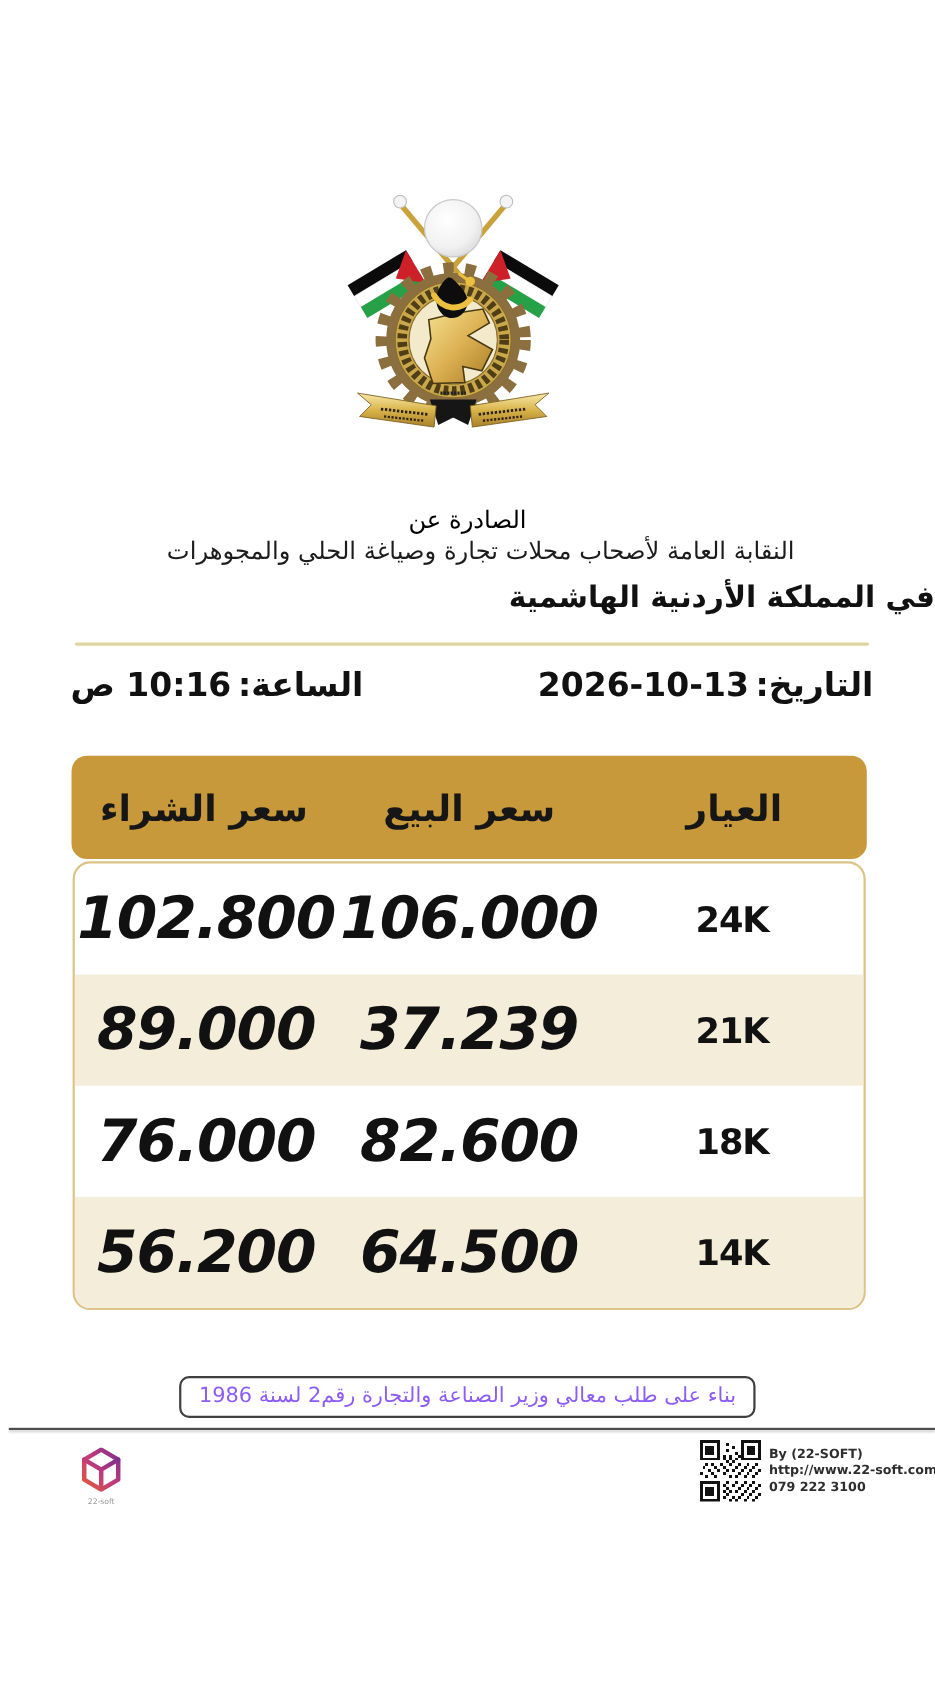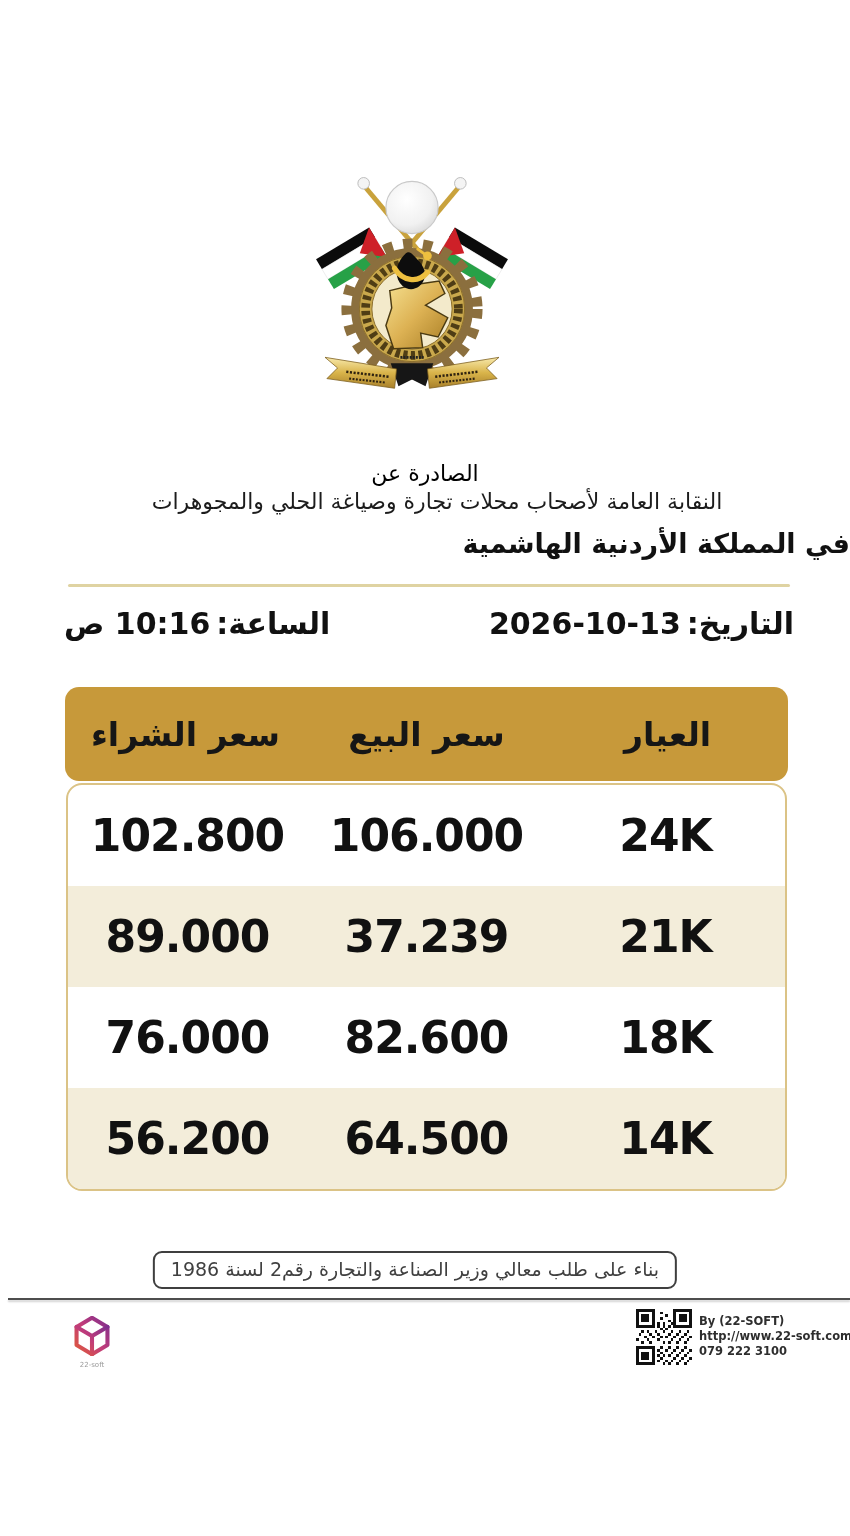--- a/index.html
+++ b/index.html
@@ -21,26 +21,26 @@
   .date-row .pair{white-space:nowrap;}
   .date-row .pair span{margin-left:6px;}
 
   .thead{position:absolute;top:687px;left:65px;width:723px;height:94px;border-radius:14px;
          display:grid;grid-template-columns:1fr 1fr 1fr;align-items:center;text-align:center;
          font-size:33px;font-weight:700;color:#161616;}
   .tbody{position:absolute;top:783px;left:66px;width:717px;border:2px solid #DBC386;
          border-radius:16px;overflow:hidden;background:#fff;}
   .trow{height:101px;display:grid;grid-template-columns:1fr 1fr 1fr;align-items:center;
         text-align:center;font-weight:700;}
-  .trow .num{font-size:44px;letter-spacing:-1px;}
-  .trow .karat{font-size:44px;letter-spacing:-1px;}
-
-  .note{position:absolute;top:1251px;left:415px;transform:translateX(-50%);
+  .trow .num{font-size:53px;letter-spacing:-1px;font-style:italic;}
+  .trow .karat{font-size:32px;letter-spacing:-1px;}
+
+  .note{position:absolute;top:1251px;left:425px;transform:translateX(-50%);
         border:2px solid #3f3f3f;border-radius:9px;padding:5px 16px 7px;
-        font-size:19px;white-space:nowrap;color:#404040;background:#fff;}
+        font-size:19px;white-space:nowrap;color:#8b5cf6;background:#fff;}
 
   .divider-dark{position:absolute;top:1298px;left:8px;width:842px;height:2px;
                 box-shadow:0 2px 2px rgba(0,0,0,0.18);}
 
   .softlogo{position:absolute;top:1316px;left:68px;width:48px;text-align:center;}
   .softlogo .caption{font-size:7px;color:#9a9a9a;margin-top:1px;text-align:center;}
 
   .credit{position:absolute;top:1309px;left:636px;display:flex;align-items:flex-start;}
   .credit .qr{width:56px;height:56px;flex:0 0 56px;}
   .credit .lines{margin-left:7px;padding-top:5px;font-size:11.5px;line-height:15px;

